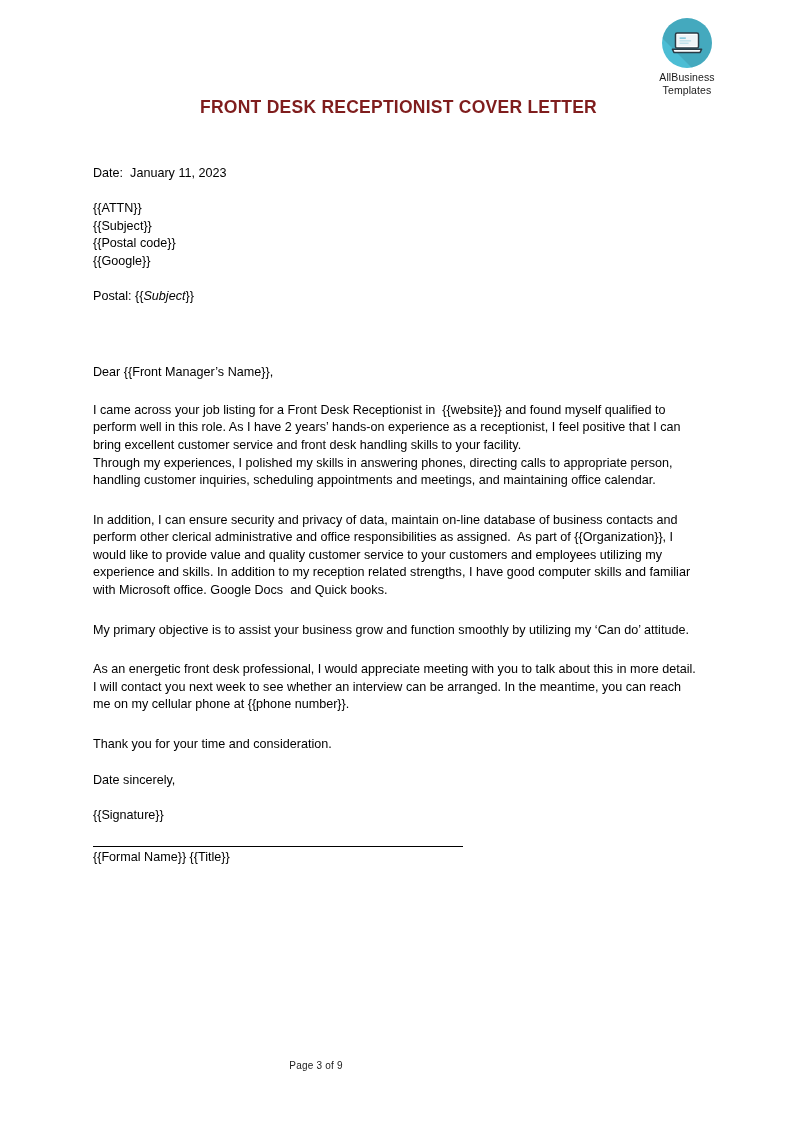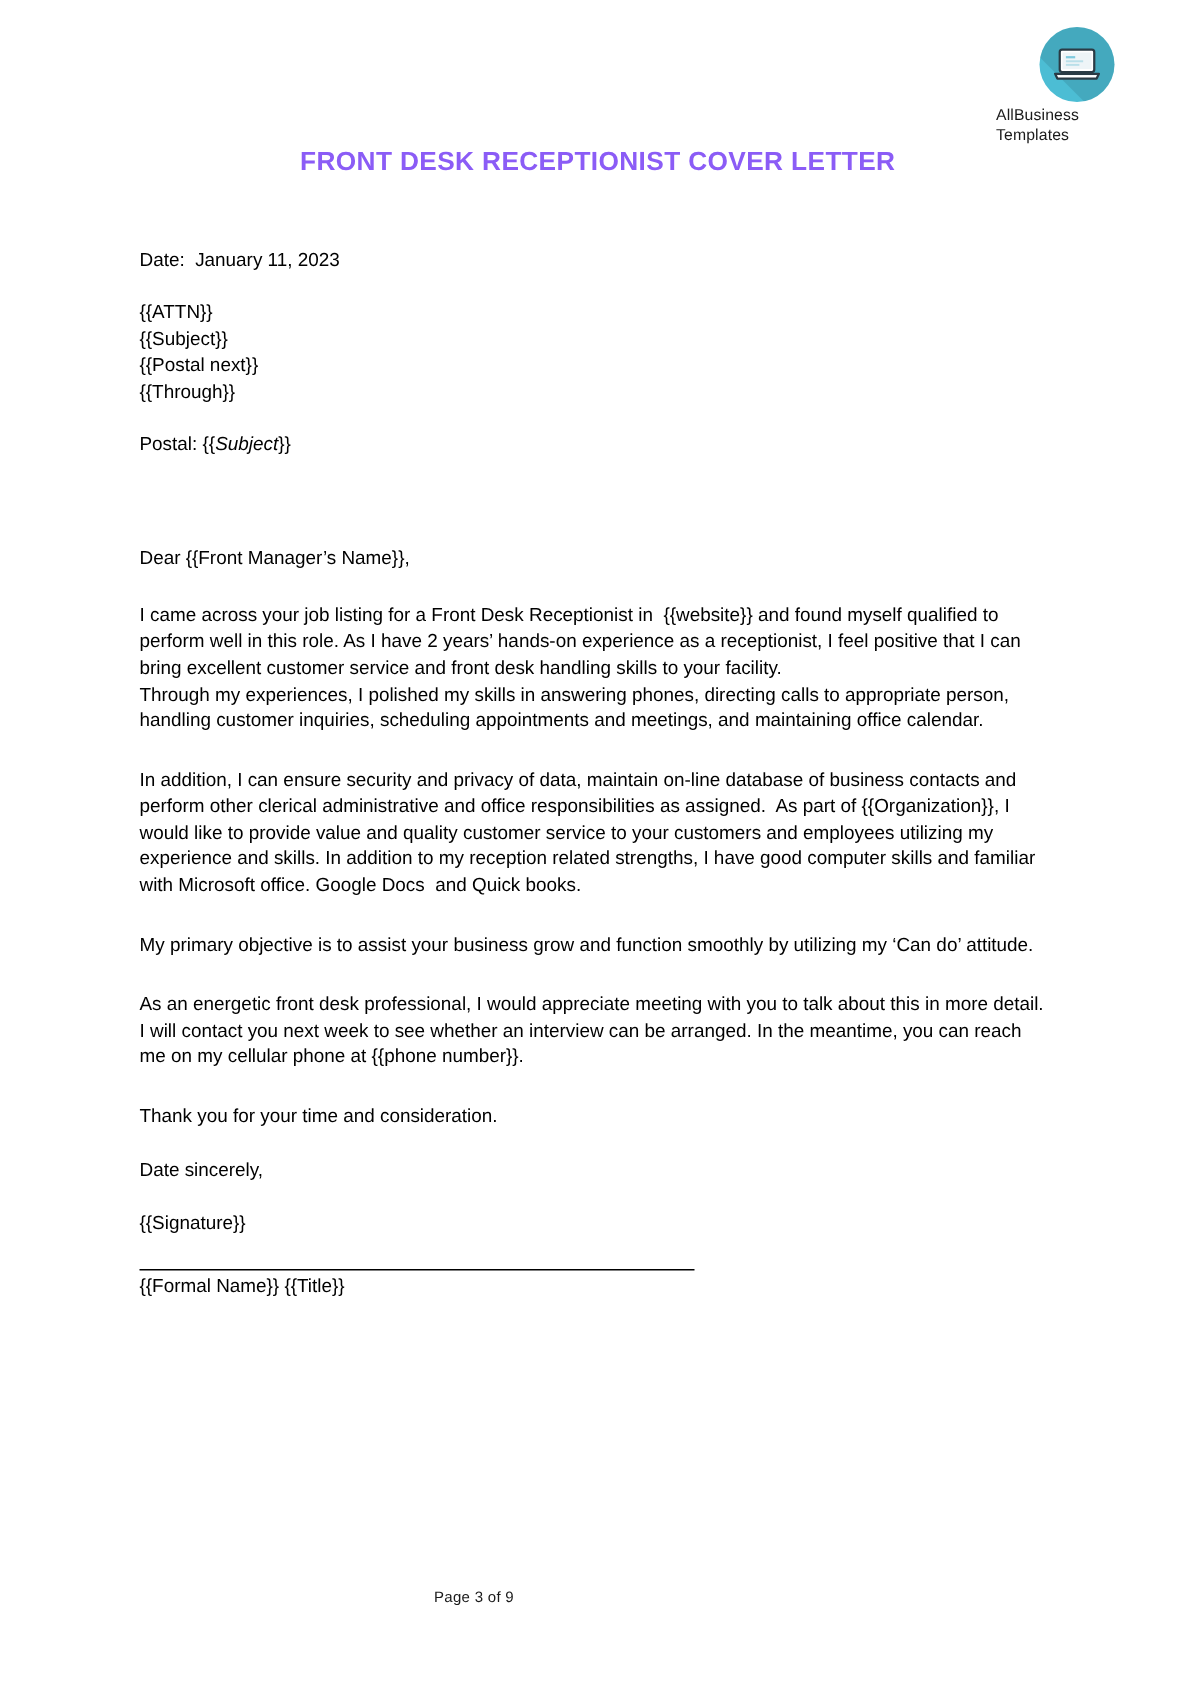--- a/index.html
+++ b/index.html
@@ -13,23 +13,23 @@
     position: relative;
     font-family: "Liberation Sans", sans-serif;
     color: #000000;
     overflow: hidden;
   }
 
   
   .logo-block {
     position: absolute;
     top: 18px;
-    left: 664px;
+    left: 633px;
     width: 108px;
-    text-align: left;
+    text-align: center;
   }
   .logo-mark {
     width: 50px;
     height: 50px;
     margin: 0 auto 3px auto;
     position: relative;
   }
   .logo-circle {
     position: absolute;
     inset: 0;
@@ -69,21 +69,21 @@
   .doc-title {
     position: absolute;
     top: 97px;
     left: 0;
     width: 793px;
     text-align: center;
     font-family: "Liberation Sans", sans-serif;
     font-weight: bold;
     font-size: 17.5px;
     letter-spacing: 0.25px;
-    color: #8b5cf6;
+    color: #7f1d1d;
     padding-left: 4px;
     box-sizing: border-box;
   }
 
   
   .letter {
     position: absolute;
     left: 93px;
     top: 131px;
     width: 605px;
@@ -152,22 +152,22 @@
 
 <div class="letter">
 
   <div class="line">Date:  January 11, 2023</div>
 
   <div class="blank"></div>
 
   <div class="block">
     <div class="line">{{ATTN}}</div>
     <div class="line">{{Subject}}</div>
-    <div class="line">{{Postal next}}</div>
-    <div class="line">{{Through}}</div>
+    <div class="line">{{Postal code}}</div>
+    <div class="line">{{Google}}</div>
   </div>
 
   <div class="blank"></div>
 
   <div class="line"><span>Postal: {{</span><span class="italic">Subject</span><span>}}</span></div>
 
   <div class="blank"></div>
   <div class="blank"></div>
   <div class="blank"></div>
   <div style="height:5px"></div>

